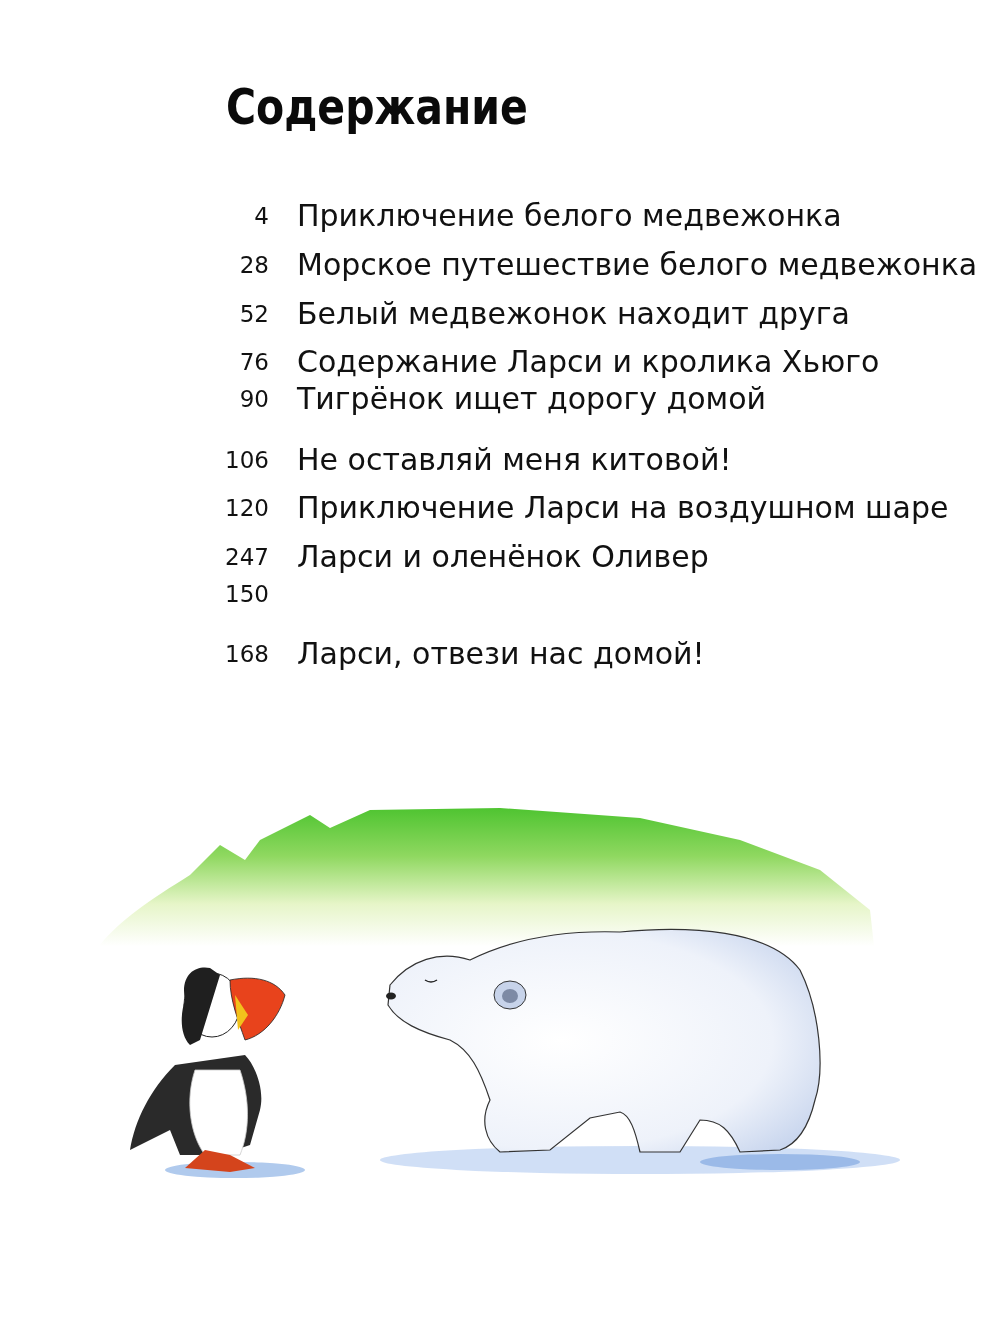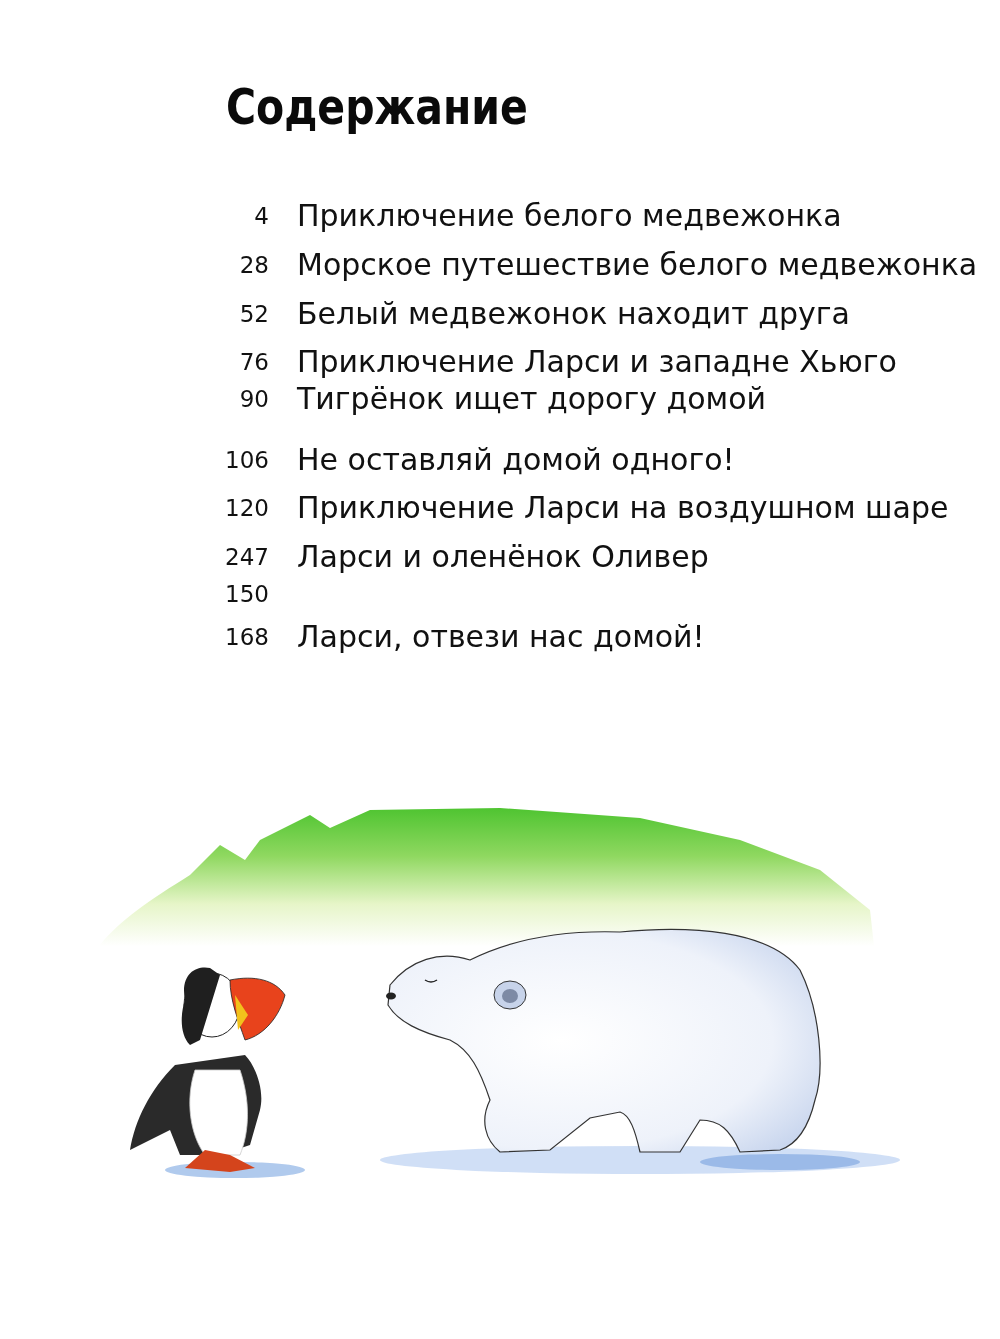--- a/index.html
+++ b/index.html
@@ -29,42 +29,42 @@
   <div class="toc-row" style="top:49px">
     <span class="toc-page">28</span>
     <span class="toc-title">Морское путешествие белого медвежонка</span>
   </div>
   <div class="toc-row" style="top:98px">
     <span class="toc-page">52</span>
     <span class="toc-title">Белый медвежонок находит друга</span>
   </div>
   <div class="toc-row" style="top:146px">
     <span class="toc-page">76</span>
-    <span class="toc-title">Приключение Ларси и западне Хьюго</span>
+    <span class="toc-title">Содержание Ларси и кролика Хьюго</span>
   </div>
   <div class="toc-row" style="top:183px">
     <span class="toc-page">90</span>
     <span class="toc-title">Тигрёнок ищет дорогу домой</span>
   </div>
   <div class="toc-row" style="top:244px">
     <span class="toc-page">106</span>
-    <span class="toc-title">Не оставляй домой одного!</span>
+    <span class="toc-title">Не оставляй меня китовой!</span>
   </div>
   <div class="toc-row" style="top:292px">
     <span class="toc-page">120</span>
     <span class="toc-title">Приключение Ларси на воздушном шаре</span>
   </div>
   <div class="toc-row" style="top:341px">
     <span class="toc-page">247</span>
     <span class="toc-title">Ларси и оленёнок Оливер</span>
   </div>
   <div class="toc-row" style="top:378px">
     <span class="toc-page">150</span>
   </div>
-  <div class="toc-row" style="top:421px">
+  <div class="toc-row" style="top:438px">
     <span class="toc-page">168</span>
     <span class="toc-title">Ларси, отвези нас домой!</span>
   </div>
 </div>
 
 <div class="illustration">
   <svg width="900" height="390" viewBox="0 0 900 390">
     <defs>
       <linearGradient id="sky" x1="0" y1="0" x2="0" y2="1">
         <stop offset="0" stop-color="#4fc431"></stop>

